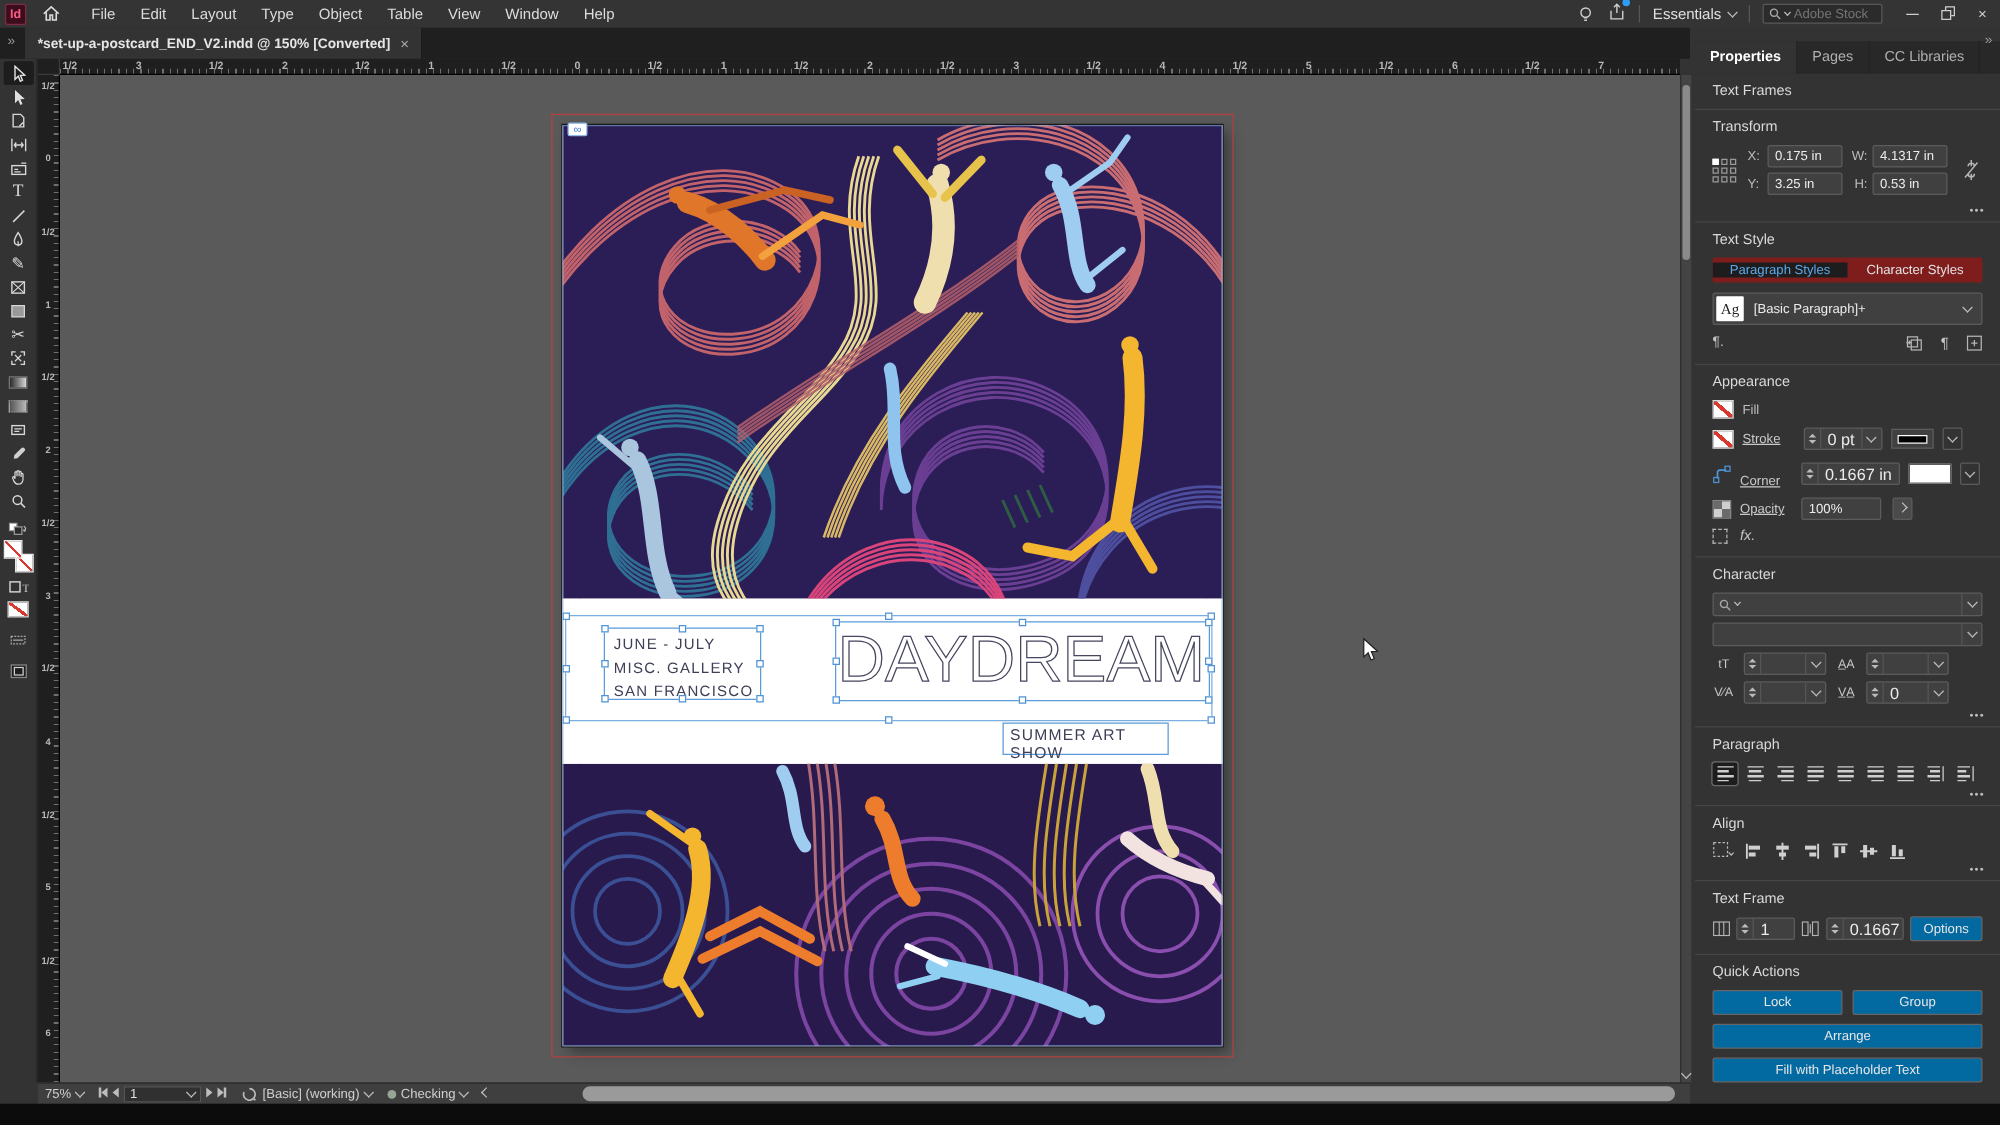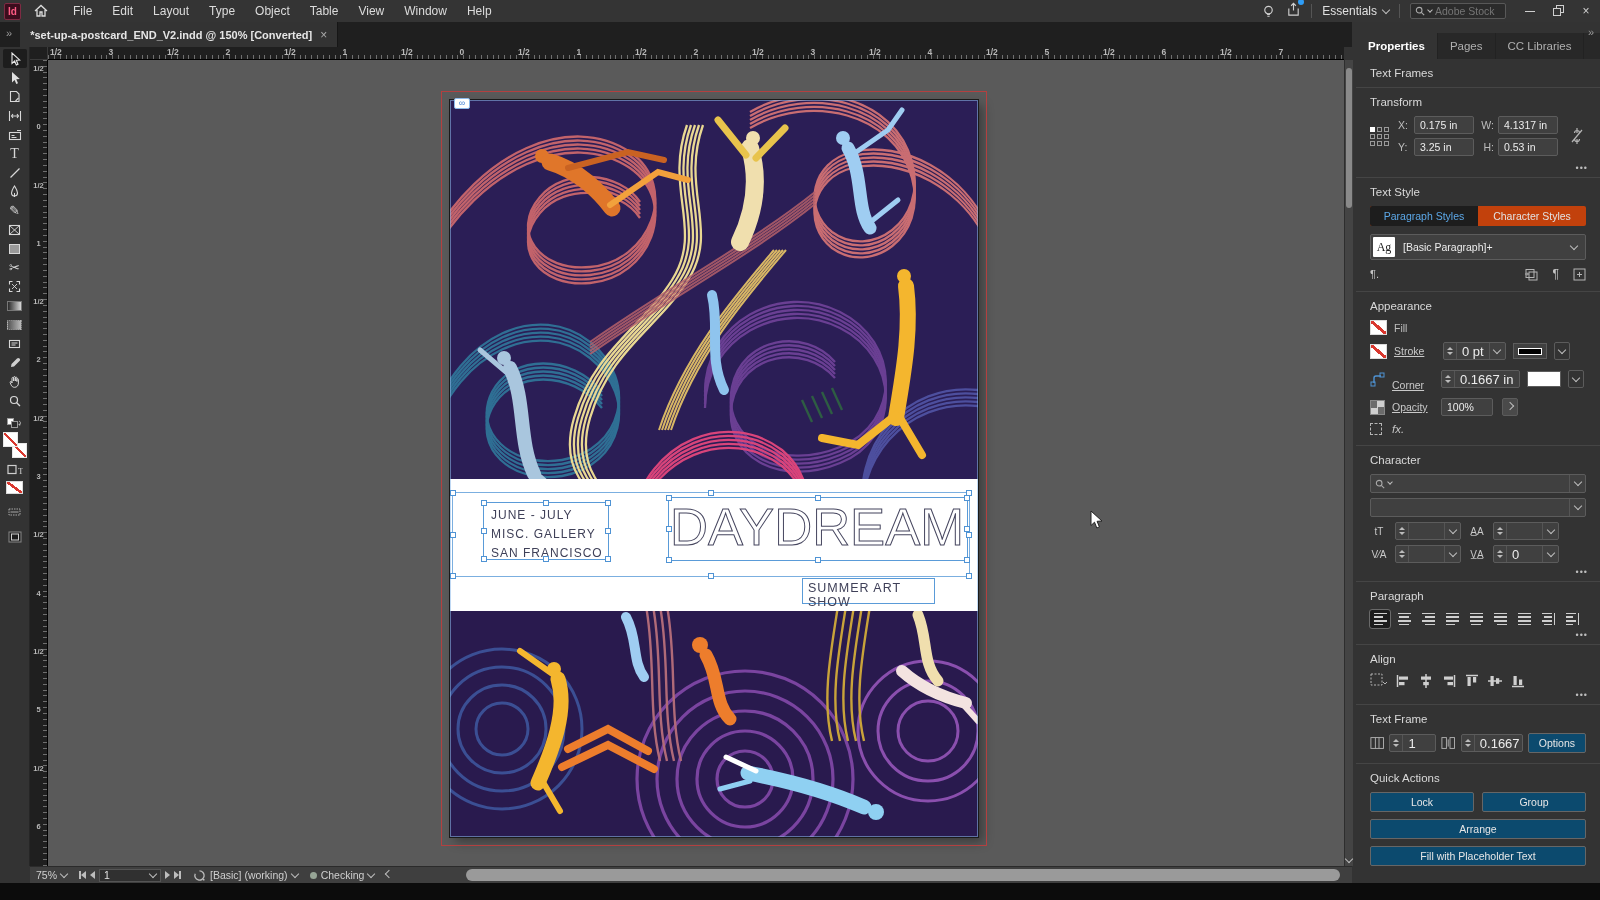--- a/index.html
+++ b/index.html
@@ -94,21 +94,21 @@
   .fld{background:#404040;border:1px solid #5c5c5c;border-radius:2px;color:#ececec;font-size:10.5px;height:18px;display:flex;align-items:center;padding:0 5px;}
   .lbl{color:#bdbdbd;font-size:10.5px;}
   
   .trow{display:flex;align-items:center;gap:5px;margin-bottom:5px;}
   .refgrid{display:grid;grid-template-columns:repeat(3,5px);grid-template-rows:repeat(3,5px);gap:2px;margin-right:4px;}
   .refgrid i{border:1px solid #9a9a9a;display:block;}
   .refgrid i.on{background:#fff;border-color:#fff;}
   .tfields{display:grid;grid-template-columns:12px 60px 16px 60px;grid-row-gap:4px;grid-column-gap:4px;align-items:center;}
   .linkic{margin-left:8px;}
   
-  .seg{display:flex;background:#c2410c;border-radius:2px;overflow:hidden;height:20px;margin-bottom:8px;}
+  .seg{display:flex;background:#7f1d1d;border-radius:2px;overflow:hidden;height:20px;margin-bottom:8px;align-items:center;}
   .seg span{flex:1;display:flex;align-items:center;justify-content:center;font-size:10.5px;color:#e2e2e2;}
   .seg span.active{background:#1d1d1d;color:#5ca8e8;}
   .styledrop{display:flex;align-items:center;background:#404040;border:1px solid #5c5c5c;border-radius:2px;height:26px;padding:2px;gap:8px;}
   .agbox{width:22px;height:20px;background:#fff;color:#222;font-family:"Liberation Serif",serif;font-size:12px;display:flex;align-items:center;justify-content:center;border-radius:1px;}
   .styledrop .nm{flex:1;color:#ececec;font-size:10.5px;}
   .iconrow{display:flex;align-items:center;margin-top:7px;color:#c5c5c5;font-size:11px;}
   .iconrow .sp{flex:1;}
   
   .arow{display:flex;align-items:center;gap:7px;margin-bottom:7px;}
   .noneSw{width:17px;height:15px;border:1px solid #dcdcdc;background:linear-gradient(to top right,#fff 42%,#d9382f 42%,#d9382f 58%,#fff 58%);}
@@ -145,21 +145,21 @@
   .p-jl i:nth-child(4){width:70%;}
   .p-jc i:nth-child(4){width:70%;align-self:center;}
   .p-jr i:nth-child(4){width:70%;align-self:flex-end;}
   .p-ts{border-right:1.6px solid #cfcfcf;padding-right:2px;}.p-ts i:nth-child(2n){width:75%;align-self:flex-end;}
   .p-as{border-right:1.6px solid #cfcfcf;padding-right:2px;}.p-as i:nth-child(2n){width:75%;}
   
   .alrow{display:flex;gap:9px;align-items:center;}
   .albtn{display:flex;align-items:center;justify-content:center;}
   
   .tfrow{display:flex;align-items:center;gap:5px;}
-  .optbtn,.qbtn{background:#0c4a6e;border:1px solid #666;border-radius:2px;color:#e6e6e6;font-size:10.5px;height:20px;display:flex;align-items:center;justify-content:center;padding:0 10px;}
+  .optbtn,.qbtn{background:#0369a1;border:1px solid #666;border-radius:2px;color:#e6e6e6;font-size:10.5px;height:20px;display:flex;align-items:center;justify-content:center;padding:0 10px;}
   .qgrid{display:flex;gap:8px;margin-bottom:7px;}
   .qgrid .qbtn{flex:1;}
   .qbtn.full{width:100%;margin-bottom:7px;}
 
   
   .statusbar{position:absolute;left:30px;top:866px;width:1322px;height:17px;background:#3f3f3f;border-top:1px solid #2b2b2b;display:flex;align-items:center;color:#cfcfcf;font-size:10.5px;z-index:22;}
   .statusbar .grp{display:flex;align-items:center;gap:4px;padding:0 6px;}
   .pgfld{width:62px;height:13px;background:#303030;border:1px solid #555;display:flex;align-items:center;justify-content:space-between;padding:0 4px;color:#e2e2e2;}
   .navt{width:0;height:0;border-top:4px solid transparent;border-bottom:4px solid transparent;display:inline-block;}
   .navt.r{border-left:5px solid #bdbdbd;}
@@ -751,21 +751,21 @@
           <span class="val">0.1667 in</span>
         </span>
         <span class="cornerprev"></span>
         <span class="dropbtn" style="height:18px;border:1px solid #5c5c5c;border-radius:2px;">
             <i class="chev"></i>
           </span>
       </div>
       <div class="arow">
         <span class="checker"></span>
         <span class="ulink" style="width:42px;">Opacity</span>
-        <span class="fld" style="width:52px;">100%</span>
+        <span class="fld" style="width:64px;">100%</span>
         <span class="arrowbtn">
             <i class="chev right"></i>
           </span>
       </div>
       <div class="fxrow">
         <span class="dashsq"></span>
         <span class="fx">fx.</span>
       </div>
     </div>
 

